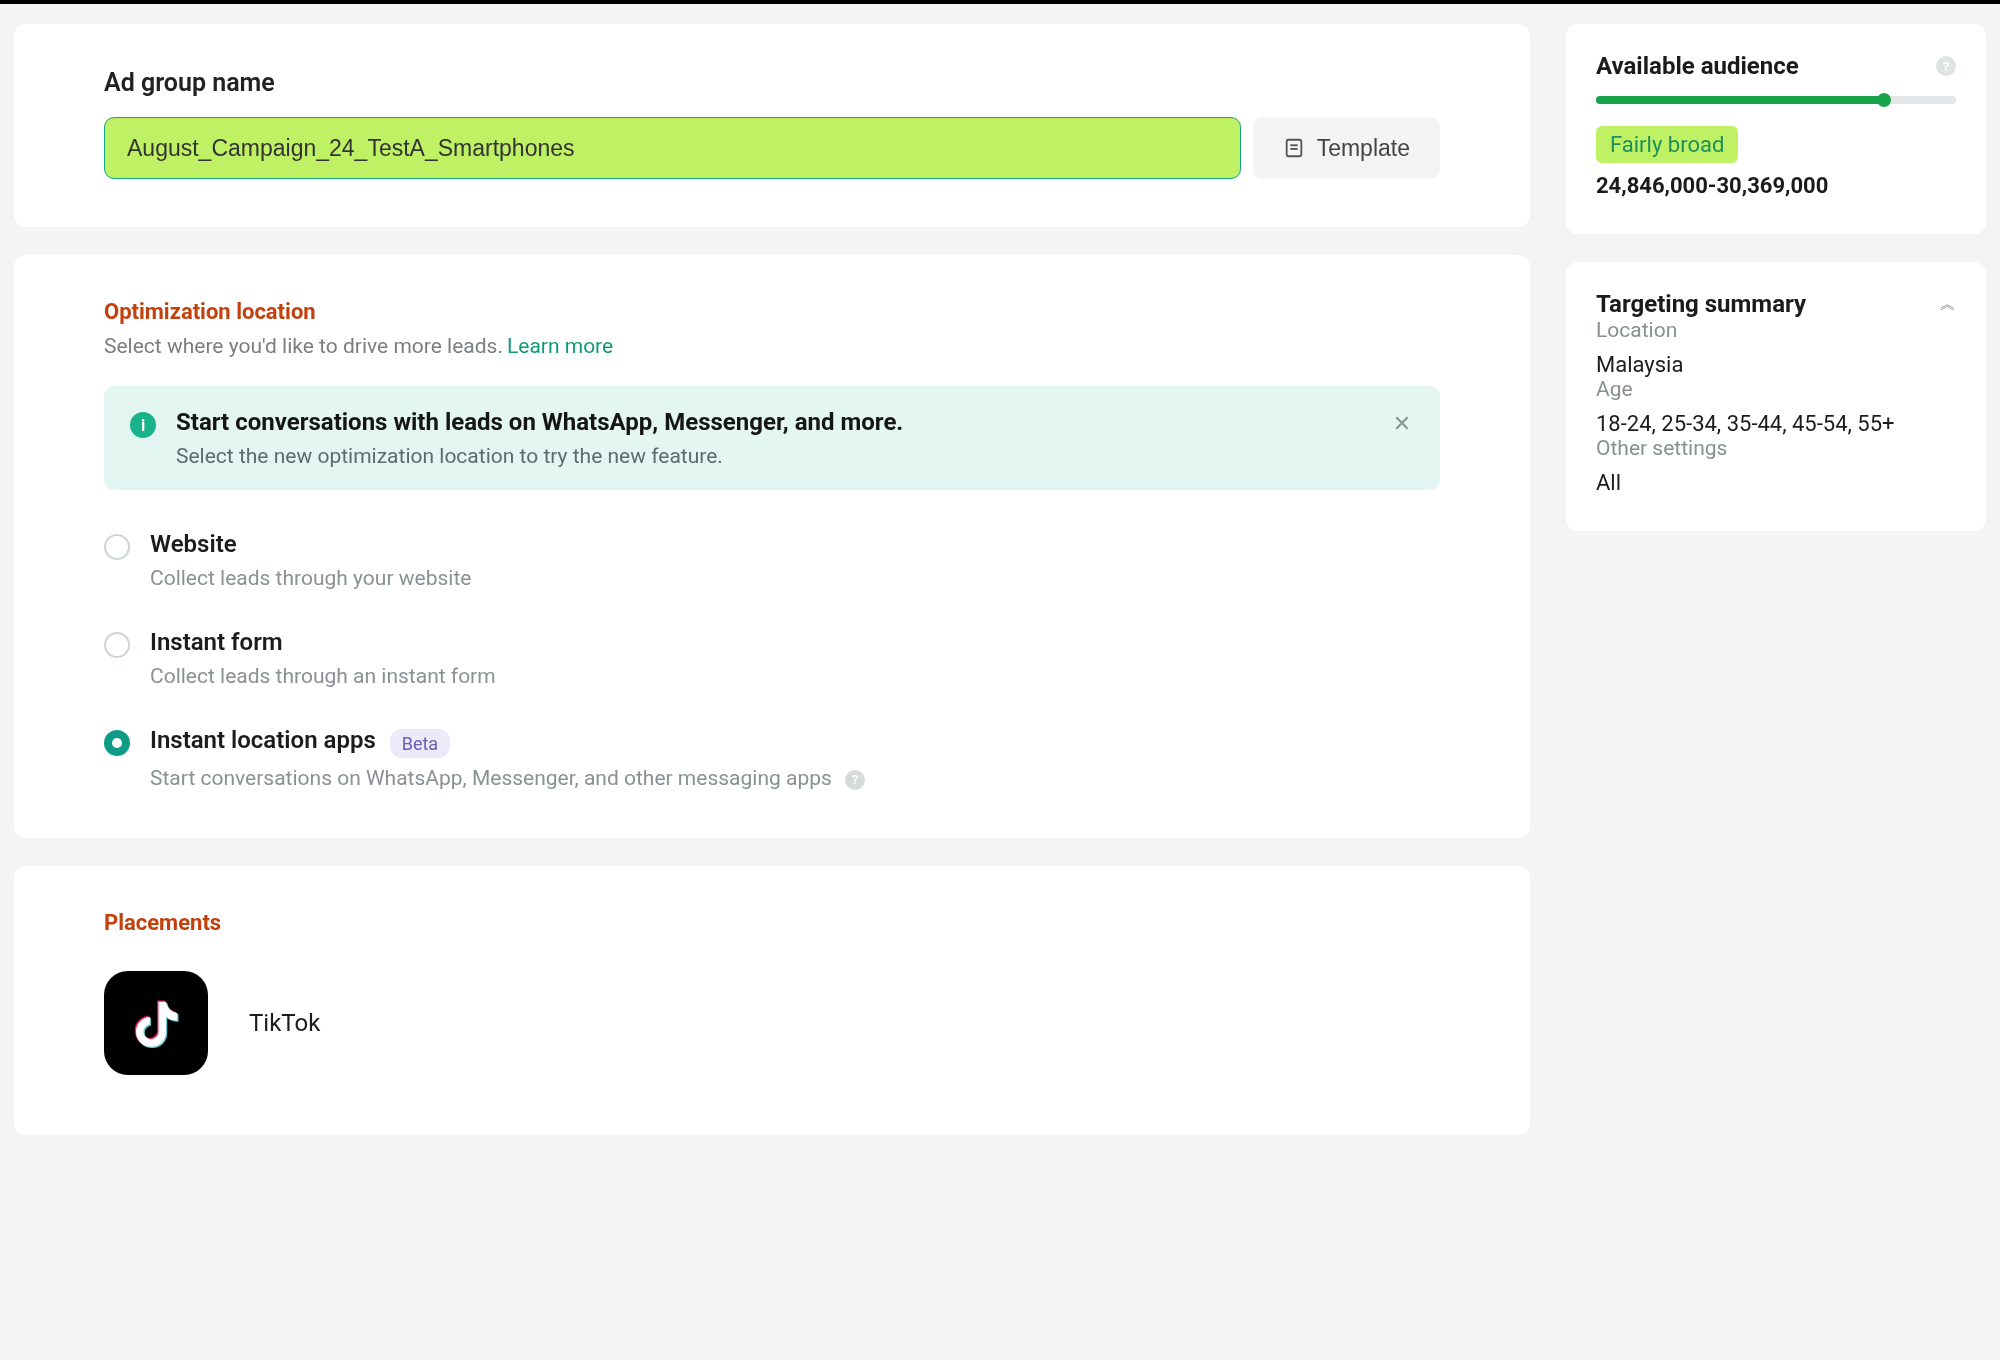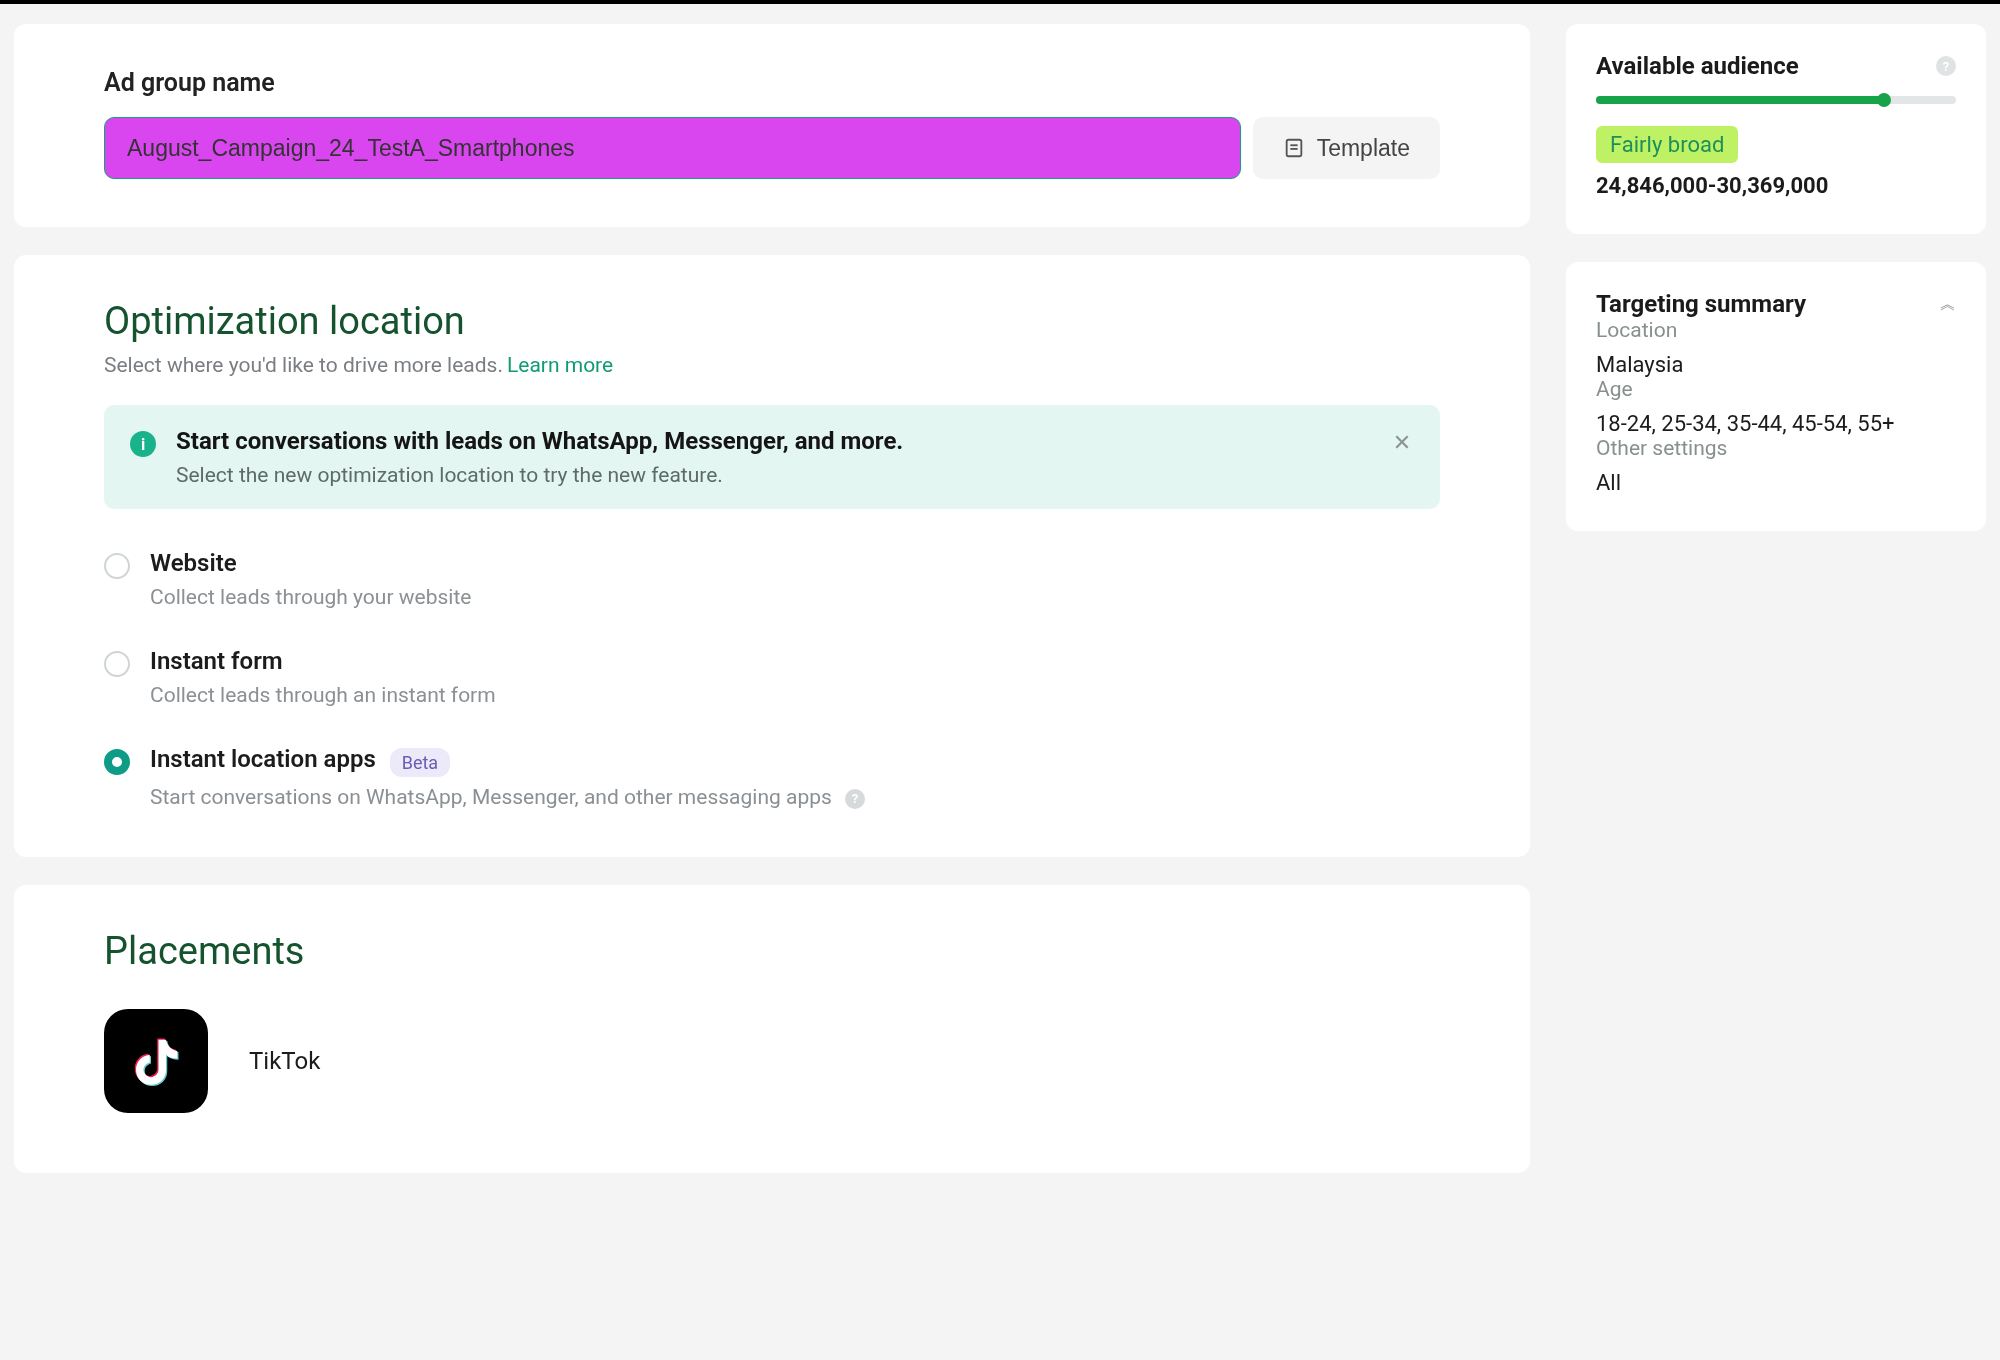--- a/index.html
+++ b/index.html
@@ -37,44 +37,44 @@
       margin-bottom: 20px;
     }
     .row { display: flex; align-items: stretch; gap: 12px; }
     .input {
       flex: 1;
       border: 1.5px solid #12a57d;
       border-radius: 10px;
       padding: 16px 22px;
       font-size: 23px;
       color: #333;
-      background: #d946ef;
+      background: #bef264;
       outline: none;
     }
     .btn-template {
       display: inline-flex;
       align-items: center;
       gap: 12px;
       background: #f4f4f5;
       border: none;
       border-radius: 10px;
       padding: 0 30px;
       font-size: 23px;
       color: #444;
       cursor: pointer;
       height: 62px;
     }
     .tmpl-icon {
       width: 22px; height: 26px;
       display: inline-flex; align-items: center; justify-content: center;
     }
     .h-section {
-      font-size: 38px;
-      font-weight: 400;
-      color: #14532d;
+      font-size: 22px;
+      font-weight: 700;
+      color: #c2410c;
       margin-bottom: 10px;
     }
     .subtext {
       font-size: 21px;
       color: #7a7e83;
     }
     .link {
       color: #109b75;
       font-size: 21px;
       text-decoration: none;

